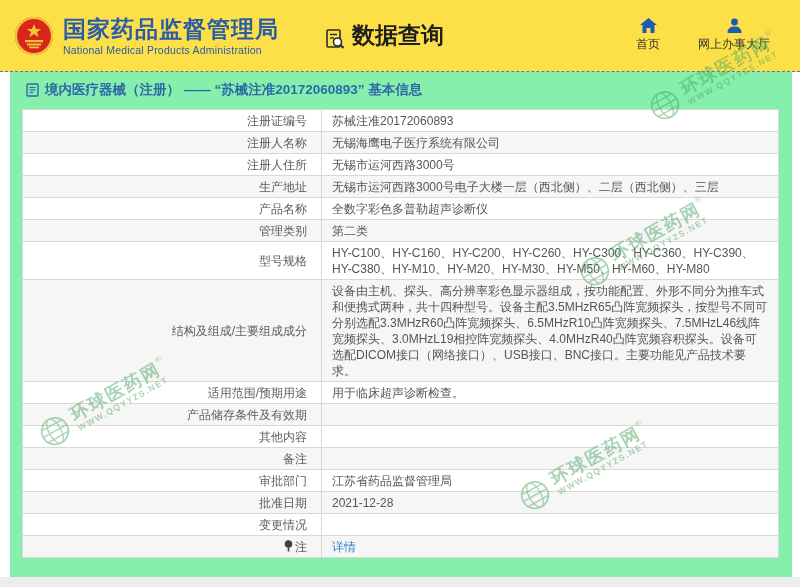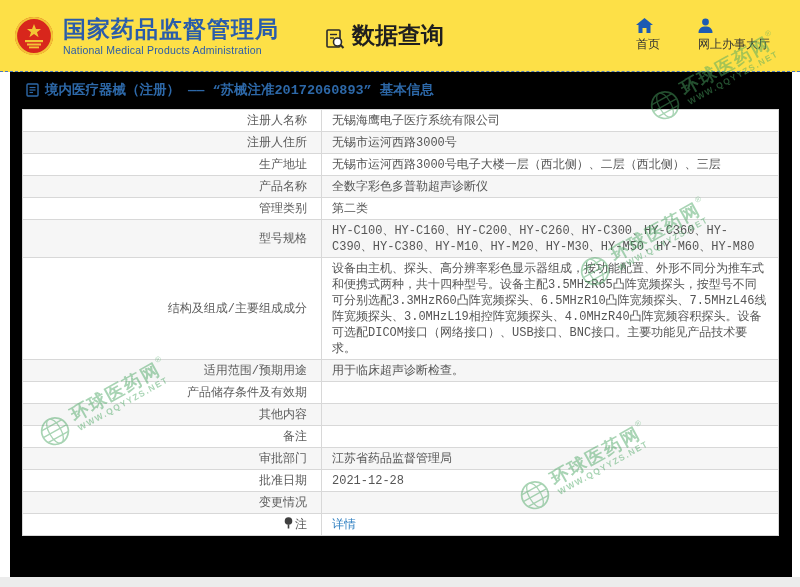--- a/index.html
+++ b/index.html
@@ -11,27 +11,27 @@
   .header { height:72px; display:flex; align-items:center; padding:0 30px 0 14px;
     background:#fde047; border-bottom:1px dashed #4e79bd; position:relative; z-index:2; }
   .emblem { width:40px; height:40px; flex:0 0 auto; }
   .brand { margin-left:9px; display:flex; flex-direction:column; }
   .brand-cn { color:#2a5caa; font-size:23px; font-weight:bold; letter-spacing:1px; line-height:26px; }
   .brand-en { color:#2a5caa; font-size:10.5px; margin-top:2px; letter-spacing:0.2px; }
   .query { display:flex; align-items:flex-end; margin-left:44px; color:#1f1f1f;
     font-size:23px; font-weight:bold; gap:5px; cursor:pointer; }
   .query svg { display:block; }
   .topnav { margin-left:auto; display:flex; gap:38px; }
-  .topnav-item { display:flex; flex-direction:column; gap:3px;
+  .topnav-item { display:flex; flex-direction:column; align-items:center; gap:3px;
     font-size:12px; color:#333; cursor:pointer; }
   .topnav-item svg { display:block; }
 
   
   .page { position:absolute; left:10px; right:8px; top:72px; bottom:10px;
-    background:#000000; z-index:1;font-family:Liberation Mono, monospace; }
+    background:#86efac; z-index:1; }
   .breadcrumb { display:flex; align-items:center; gap:6px; padding:9px 16px 7px 16px;
     color:#2d68a8; font-size:13.5px; font-weight:bold; }
   .breadcrumb svg { flex:0 0 auto; }
 
   table.info { border-collapse:collapse; table-layout:fixed; margin:3px 12px 0 12px;
     width:757px; background:#fff; }
   table.info td { border:1px solid #d8d8d8; font-size:12px; color:#555;
     line-height:16px; padding:2.5px 10px; vertical-align:middle; word-break:break-word; }
   table.info td.lab { text-align:right; padding-right:14px; color:#5c5c5c; }
   table.info tr:nth-child(even) td { background:#f6f6f6; }
@@ -110,20 +110,24 @@
     <span>境内医疗器械（注册） —— “苏械注准20172060893” 基本信息</span>
   </div>
 
   <table class="info">
     <colgroup>
         <col style="width:299px">
         <col>
       </colgroup>
     <tbody>
         <tr>
+          <td class="lab"><span>注册证编号</span></td>
+          <td><span>苏械注准20172060893</span></td>
+        </tr>
+        <tr>
           <td class="lab"><span>注册人名称</span></td>
           <td><span>无锡海鹰电子医疗系统有限公司</span></td>
         </tr>
         <tr>
           <td class="lab"><span>注册人住所</span></td>
           <td><span>无锡市运河西路3000号</span></td>
         </tr>
         <tr>
           <td class="lab"><span>生产地址</span></td>
           <td><span>无锡市运河西路3000号电子大楼一层（西北侧）、二层（西北侧）、三层</span></td>

